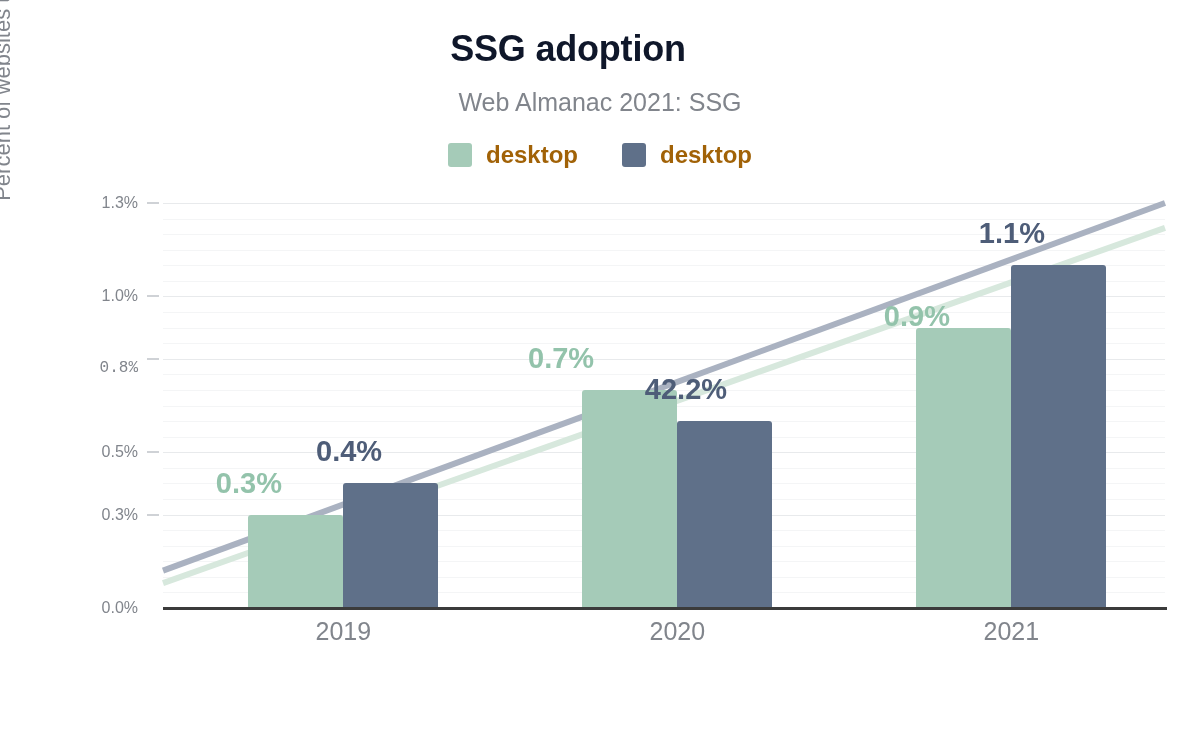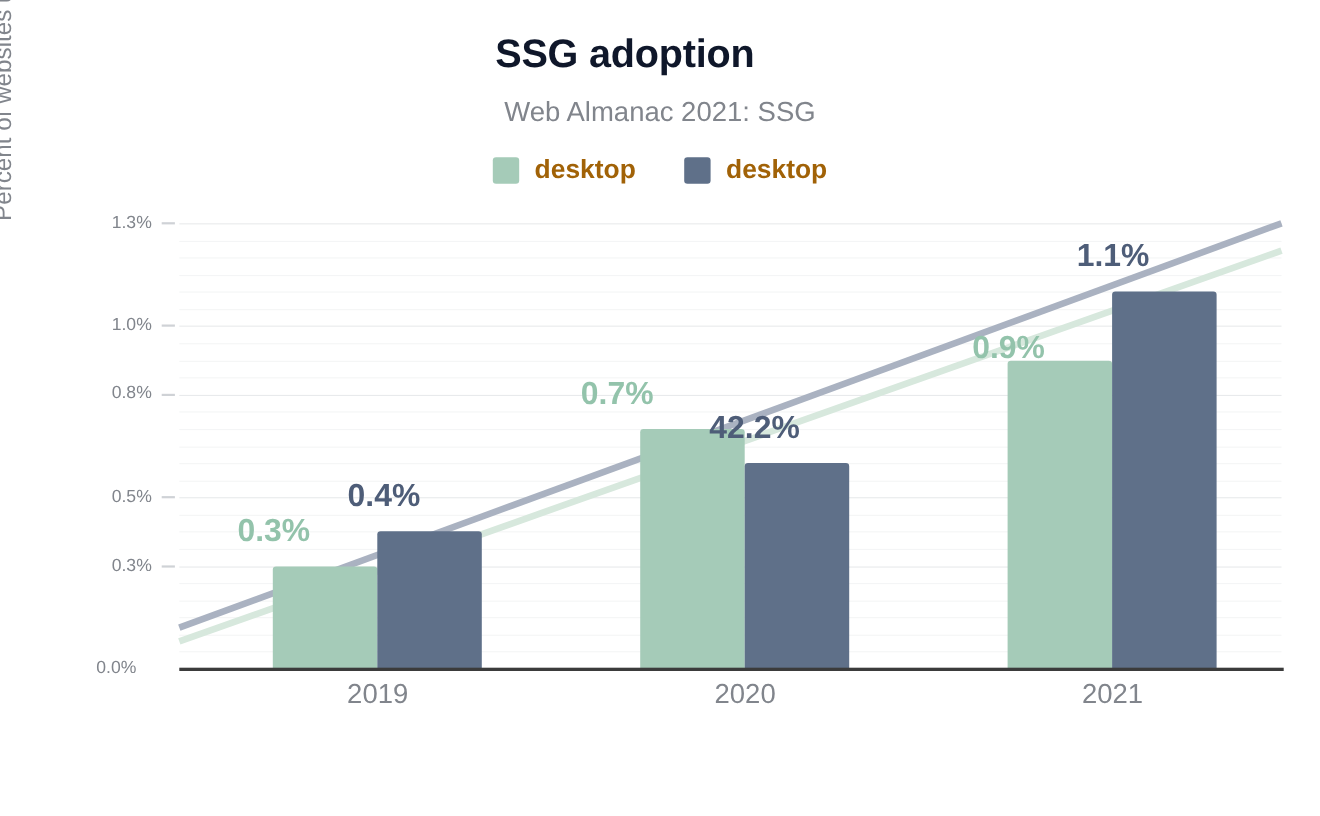--- a/index.html
+++ b/index.html
@@ -189,26 +189,26 @@
       </div>
       <div class="legend-item">
         <span class="legend-swatch" style="background: rgb(95, 112, 137);"></span>
         <span class="legend-label">desktop</span>
       </div>
     </div>
 
   <div class="y-axis-title">Percent of websites using a SSG</div>
 
   <div id="y-ticks">
-      <div class="ytick-label" style="left: 4px; top: 608px;">0.0%</div>
+      <div class="ytick-label" style="left: 18px; top: 608px;">0.0%</div>
       <div class="ytick-label" style="left: 18px; top: 514.538px;">0.3%</div>
       <div class="ytick-dash" style="left: 147px; top: 514.538px;"></div>
       <div class="ytick-label" style="left: 18px; top: 452.231px;">0.5%</div>
       <div class="ytick-dash" style="left: 147px; top: 452.231px;"></div>
-      <div class="ytick-label" style="left: 18px; top: 358px;">0.8%</div>
+      <div class="ytick-label" style="left: 18px; top: 368px; font-family: Liberation Mono, monospace;">0.8%</div>
       <div class="ytick-dash" style="left: 147px; top: 358.769px;"></div>
       <div class="ytick-label" style="left: 18px; top: 296.462px;">1.0%</div>
       <div class="ytick-dash" style="left: 147px; top: 296.462px;"></div>
       <div class="ytick-label" style="left: 18px; top: 203px;">1.3%</div>
       <div class="ytick-dash" style="left: 147px; top: 203px;"></div>
     </div>
 
   <div class="plot-area" id="plot-area">
     <div id="gridlines">
         <div class="gridline major" style="top: 405px;"></div>

